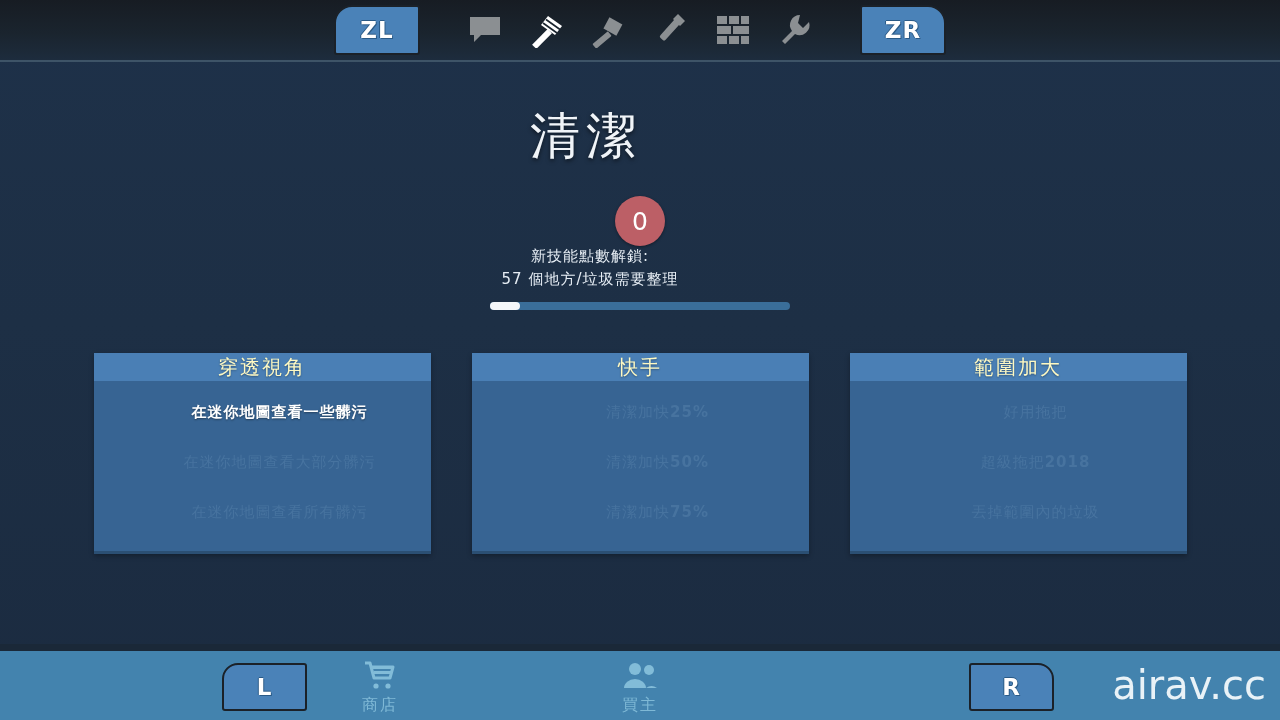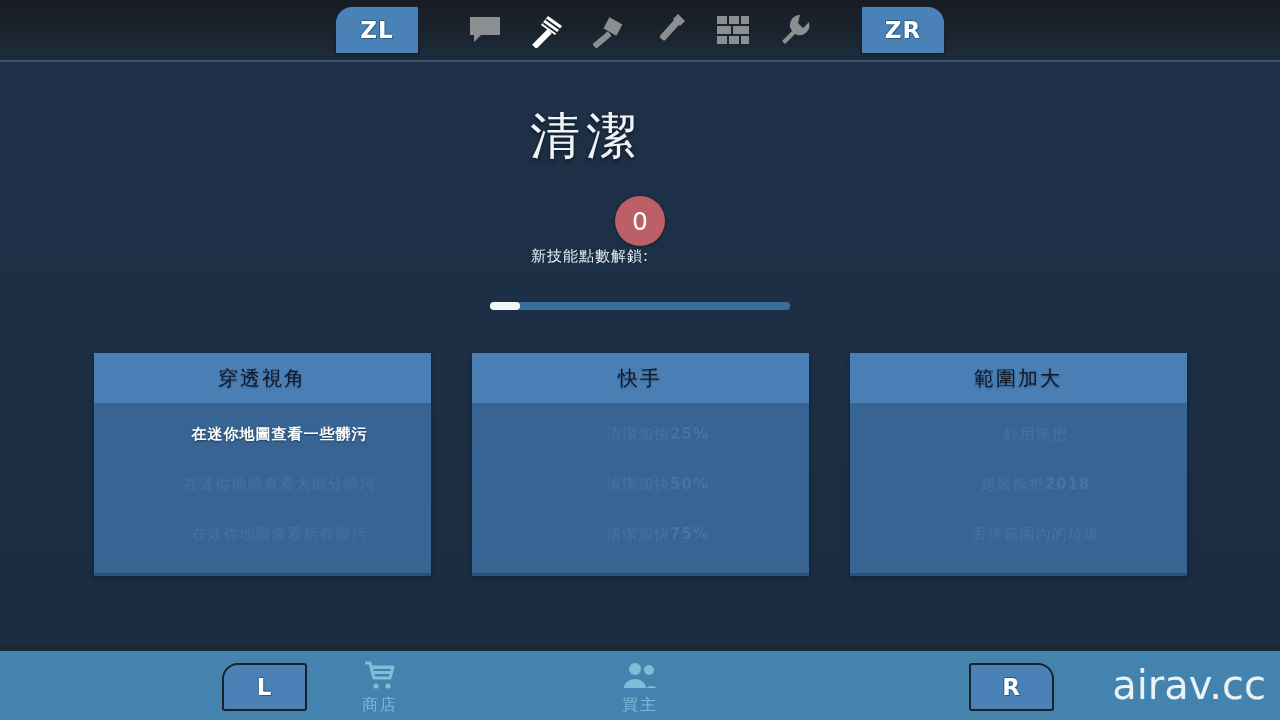--- a/index.html
+++ b/index.html
@@ -104,24 +104,24 @@
     width: 1280px;
     display: flex; justify-content: center; gap: 41px;
   }
   .card {
     width: 337px;
     background: #376493;
     border-bottom: 3px solid #2b4f73;
     box-shadow: 0 2px 5px rgba(0,0,0,0.3);
   }
   .card-header {
-    height: 50px;
+    height: 28px;
     background: #4a7fb5;
     display: flex; align-items: center; justify-content: center;
-    color: #0f172a;
+    color: #fef9c3;
     font-size: 20px;
     letter-spacing: 2px;
     text-shadow: 0 1px 2px rgba(0,0,0,0.35);
   }
   .card-body { padding: 6px 0 14px 0; }
   .card-row {
     height: 50px;
     display: flex; align-items: center; justify-content: center;
     font-size: 15px;
     letter-spacing: 1px;
@@ -251,20 +251,21 @@
       </div>
 
       <div class="shoulder-btn zr">ZR</div>
     </div>
   </div>
 
   <div class="page-title">清潔</div>
 
   <div class="points-badge">0</div>
   <div class="unlock-line l1">新技能點數解鎖:</div>
+  <div class="unlock-line l2">57 個地方/垃圾需要整理</div>
 
   <div class="progress-track">
     <div class="progress-fill" id="progress-fill" style="width: 10%;"></div>
   </div>
 
   <div class="cards" id="cards">
       <div class="card">
         <div class="card-header">穿透視角</div>
         <div class="card-body">
           <div class="card-row unlocked">

